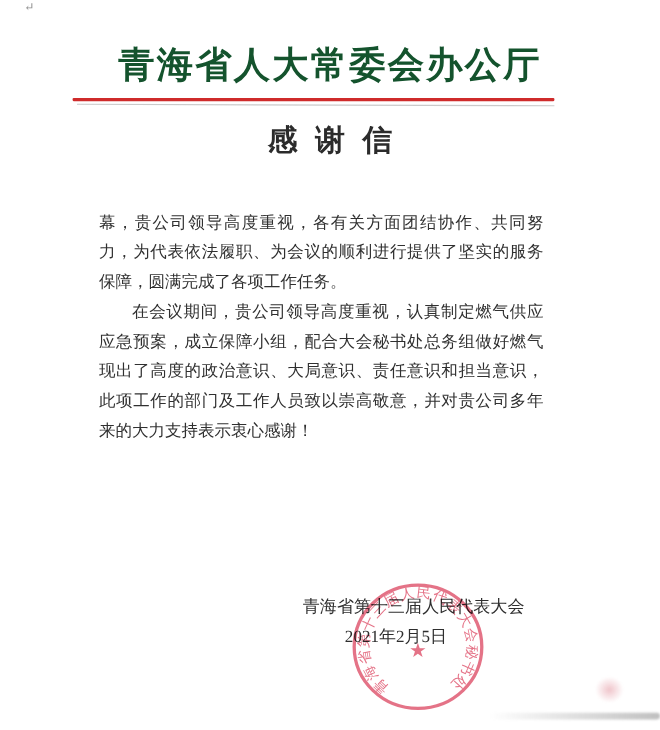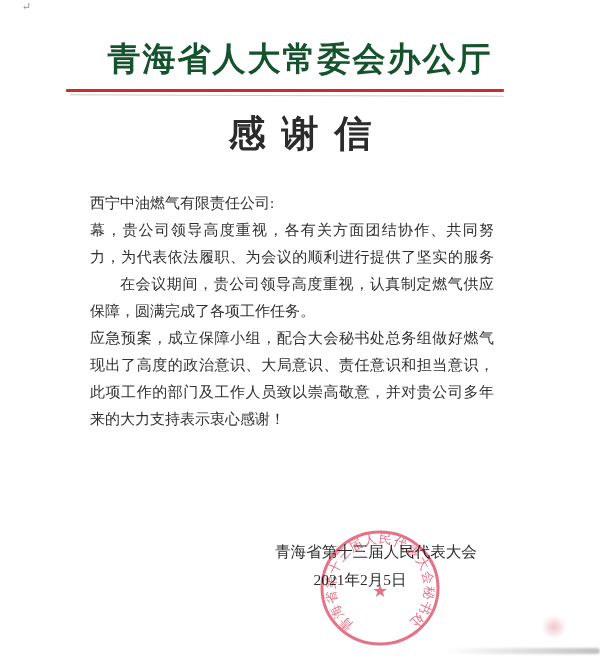--- a/index.html
+++ b/index.html
@@ -17,21 +17,21 @@
   .red-rule {
     position:absolute; left:66px; top:89px; width:438px; height:3px;
     background:#cf2b2b; border-radius:1px;
   }
   .rule-echo {
     position:absolute; left:70px; top:95px; width:434px; height:1px;
     background:#bdbdbd; opacity:.8; transform:rotate(.18deg);
   }
   .letter-title {
     position:absolute; top:109px; left:0; width:100%; text-align:center;
-    font-size:37px; font-weight:bold; color:#2b2b2b;
+    font-size:27px; font-weight:bold; color:#2b2b2b;
     letter-spacing:16px; text-indent:16px;
   }
   .body-text {
     position:absolute; left:90px; top:190px; width:404px;
     font-size:15px; line-height:27px; color:#303030;
   }
   .recipient { text-align:left; }
   .line { text-align:justify; text-align-last:justify; }
   .line.indent { text-indent:2em; }
   .line.last { text-align-last:left; }
@@ -64,26 +64,25 @@
   <span class="return-mark">↵</span>
 
   <div class="office-name">青海省人大常委会办公厅</div>
 
   <div class="red-rule"></div>
   <div class="rule-echo"></div>
 
   <div class="letter-title">感谢信</div>
 
   <div class="body-text">
-    <div class="recipient">西宁中油燃气有限责任公司:</div>
     <div>
         <div class="line">幕，贵公司领导高度重视，各有关方面团结协作、共同努</div>
         <div class="line">力，为代表依法履职、为会议的顺利进行提供了坚实的服务</div>
+        <div class="line last">保障，圆满完成了各项工作任务。</div>
         <div class="line indent">在会议期间，贵公司领导高度重视，认真制定燃气供应</div>
-        <div class="line last">保障，圆满完成了各项工作任务。</div>
         <div class="line">应急预案，成立保障小组，配合大会秘书处总务组做好燃气</div>
         <div class="line">现出了高度的政治意识、大局意识、责任意识和担当意识，</div>
         <div class="line">此项工作的部门及工作人员致以崇高敬意，并对贵公司多年</div>
         <div class="line last">来的大力支持表示衷心感谢！</div>
       </div>
   </div>
 
   <div class="sign-block">
     <div>青海省第十三届人民代表大会</div>
     <div class="sign-date">2021年2月5日</div>

